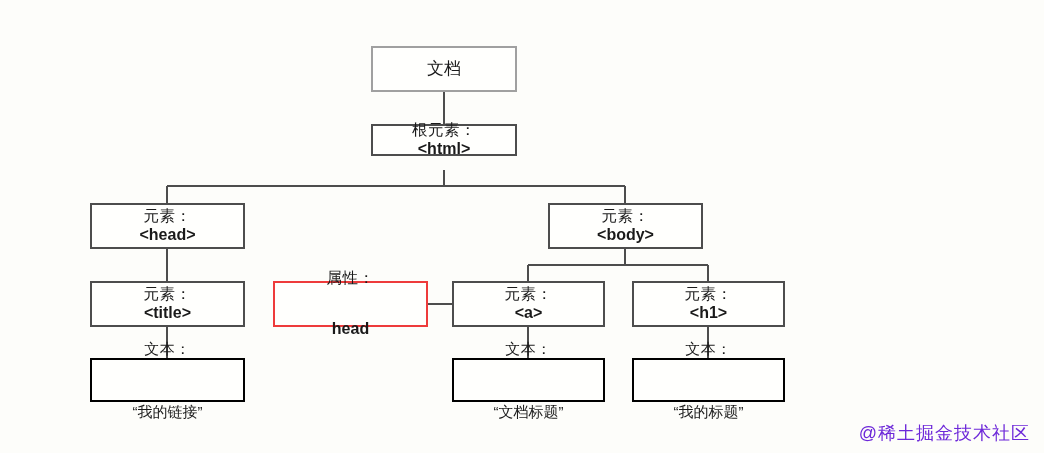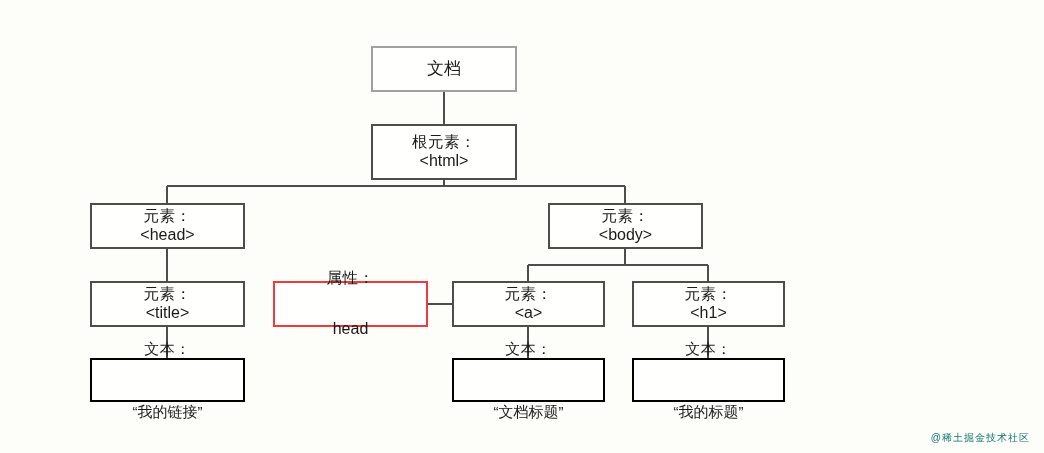--- a/index.html
+++ b/index.html
@@ -63,35 +63,36 @@
   .node.single .ln1 {
     font-size: 17px;
   }
   .node.dual .ln1 {
     font-size: 15.5px;
     letter-spacing: 0.5px;
   }
   .node.dual .ln2 {
     font-size: 16px;
     margin-top: 1px;
+    font-weight: bold;
   }
   .node.text-node .ln1 {
     font-size: 15px;
     letter-spacing: 0.5px;
   }
   .node.text-node .ln2 {
     font-size: 15px;
     margin-top: 1px;
   }
   #watermark {
     position: absolute;
     right: 14px;
     bottom: 8px;
-    font-size: 10px;
-    color: #0f766e;
+    font-size: 18px;
+    color: #6d28d9;
     letter-spacing: 1px;
     white-space: nowrap;
   }
 </style>
 </head>
 <body>
 
 <div id="canvas">
 
   <svg id="connectors" viewBox="0 0 1044 453" width="1044" height="453">
@@ -118,21 +119,21 @@
       <line x1="528" y1="327" x2="528" y2="358"></line>
 
       <line x1="708" y1="327" x2="708" y2="358"></line>
     </g>
   </svg>
 
   <div class="node gray-light single" style="left:371px; top:46px; width:146px; height:46px;">
     <span class="ln1">文档</span>
   </div>
 
-  <div class="node gray-dark dual" style="left:371px; top:124px; width:146px; height:56px;">
+  <div class="node gray-dark dual" style="left:371px; top:124px; width:146px; height:32px;">
     <span class="ln1">根元素：</span>
     <span class="ln2">&lt;html&gt;</span>
   </div>
 
   <div class="node gray-dark dual" style="left:90px; top:203px; width:155px; height:46px;">
     <span class="ln1">元素：</span>
     <span class="ln2">&lt;head&gt;</span>
   </div>
 
   <div class="node gray-dark dual" style="left:548px; top:203px; width:155px; height:46px;">

